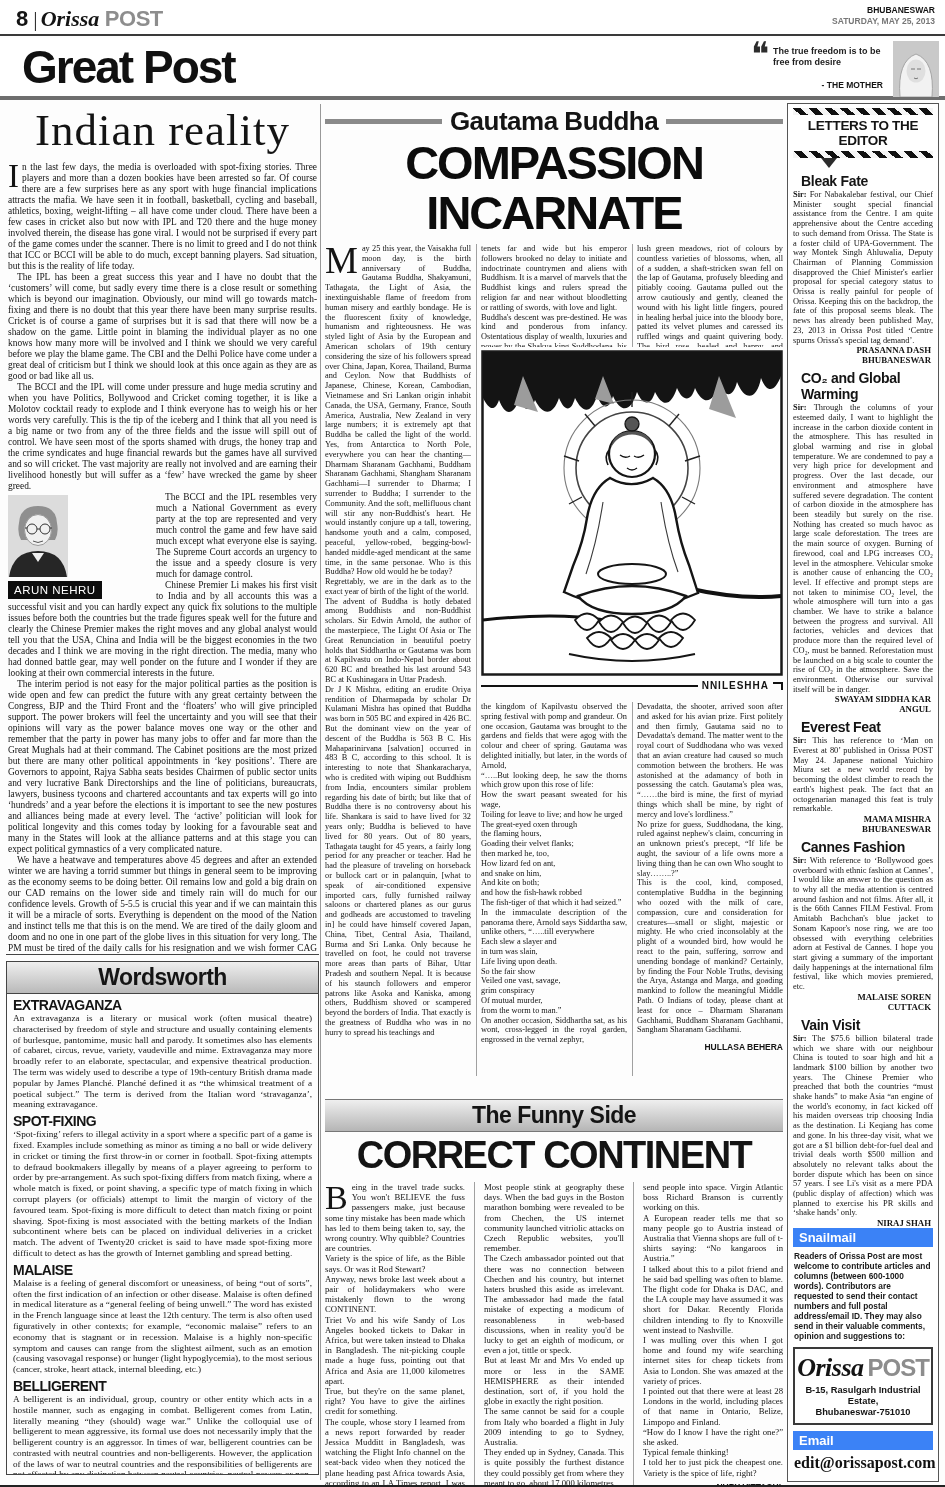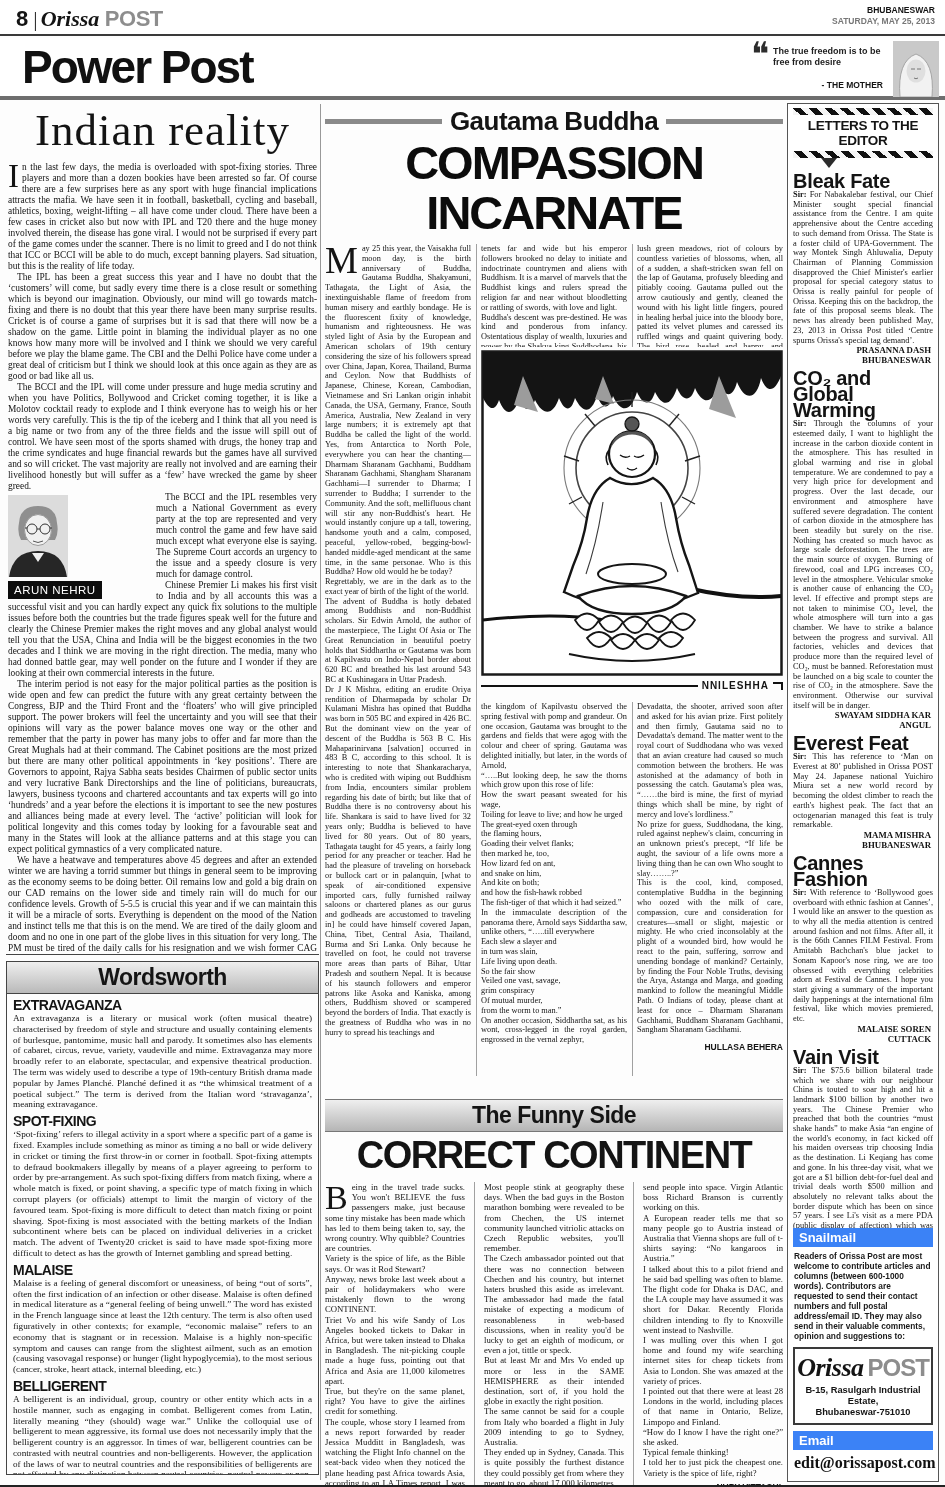--- a/index.html
+++ b/index.html
@@ -86,22 +86,22 @@
   .dropB::first-letter { float:left; font-size:34px; line-height:28px; padding:2px 4px 0 0; }
   .funny-byline { position:absolute; right:2px; bottom:2px; background:#fdfdfd; padding-left:6px;
                   font-family:"Liberation Sans",sans-serif; font-weight:bold; font-size:8.5px; }
   
   .lte-head { border-top:7px solid; border-bottom:7px solid;
               border-image:repeating-linear-gradient(45deg,#111 0 5px,#f5f5f5 5px 10px) 7;
               background:#fff; text-align:center; font-family:"Liberation Sans",sans-serif;
               font-weight:bold; font-size:13.5px; letter-spacing:-0.3px; padding:3px 0; }
   .lte-flap { width:0; height:0; border-left:8px solid transparent; border-right:8px solid transparent;
               border-top:10px solid #2c2c2c; margin:0 0 2px 28px; }
-  .letter h3 { font-family:"Liberation Sans",sans-serif; font-size:20px; letter-spacing:-0.3px;
-               line-height:16px; margin:5px 0 1px 0; }
+  .letter h3 { font-family:"Liberation Sans",sans-serif; font-size:14px; letter-spacing:-0.3px;
+               line-height:16px; margin:5px 0 1px 8px; }
   .letter .lb { font-size:8.4px; line-height:9.7px; text-align:justify; }
   .letter .lb b { font-weight:bold; }
   .letter .sig { text-align:right; font-size:8.8px; font-weight:bold; line-height:10px;
                  white-space:pre-line; padding-right:2px; }
   .lbottom { position:absolute; left:5px; right:5px; bottom:5px; background:#fff; }
   .blackbar { background:#3b82f6; color:#fff; font-family:"Liberation Sans",sans-serif;
               font-weight:bold; font-size:13px; padding:2px 6px; }
   .snail-txt { font-family:"Liberation Sans",sans-serif; font-weight:bold; font-size:8.3px;
                line-height:10px; padding:4px 1px 6px 1px; color:#1a1a1a; }
   .pub-box { border:2px solid #3a3a3a; padding:4px 2px 5px 2px; text-align:center; margin-bottom:6px; }
@@ -122,21 +122,21 @@
       <span class="pg">8</span><span class="sep">|</span><span class="it">Orissa</span>
       <span class="po">POST</span>
     </span>
     <div class="mast-right">
       <div>BHUBANESWAR</div>
       <div class="dt">SATURDAY, MAY 25, 2013</div>
     </div>
   </header>
 
   <div class="banner">
-    <div class="banner-title">Power Post</div>
+    <div class="banner-title">Great Post</div>
     <div class="mquote">
       <span class="q">❝</span>
       <div class="txt">The true freedom is to be free from desire</div>
       <div class="att">- THE MOTHER</div>
       <span class="photo">
         <svg width="46" height="56" viewBox="0 0 46 56">
             <rect width="46" height="56" fill="#c9c9c9"></rect>
             <path d="M7,56 Q4,20 23,13 Q42,20 39,56 Z" fill="#f2f2f2" stroke="#a5a5a5"></path>
             <ellipse cx="23" cy="30" rx="9.5" ry="11.5" fill="#dfdfdf"></ellipse>
             <path d="M18,28 h4 M24,28 h4 M21,37 q2,1.5 4,0" stroke="#777" fill="none" stroke-width="1"></path>

